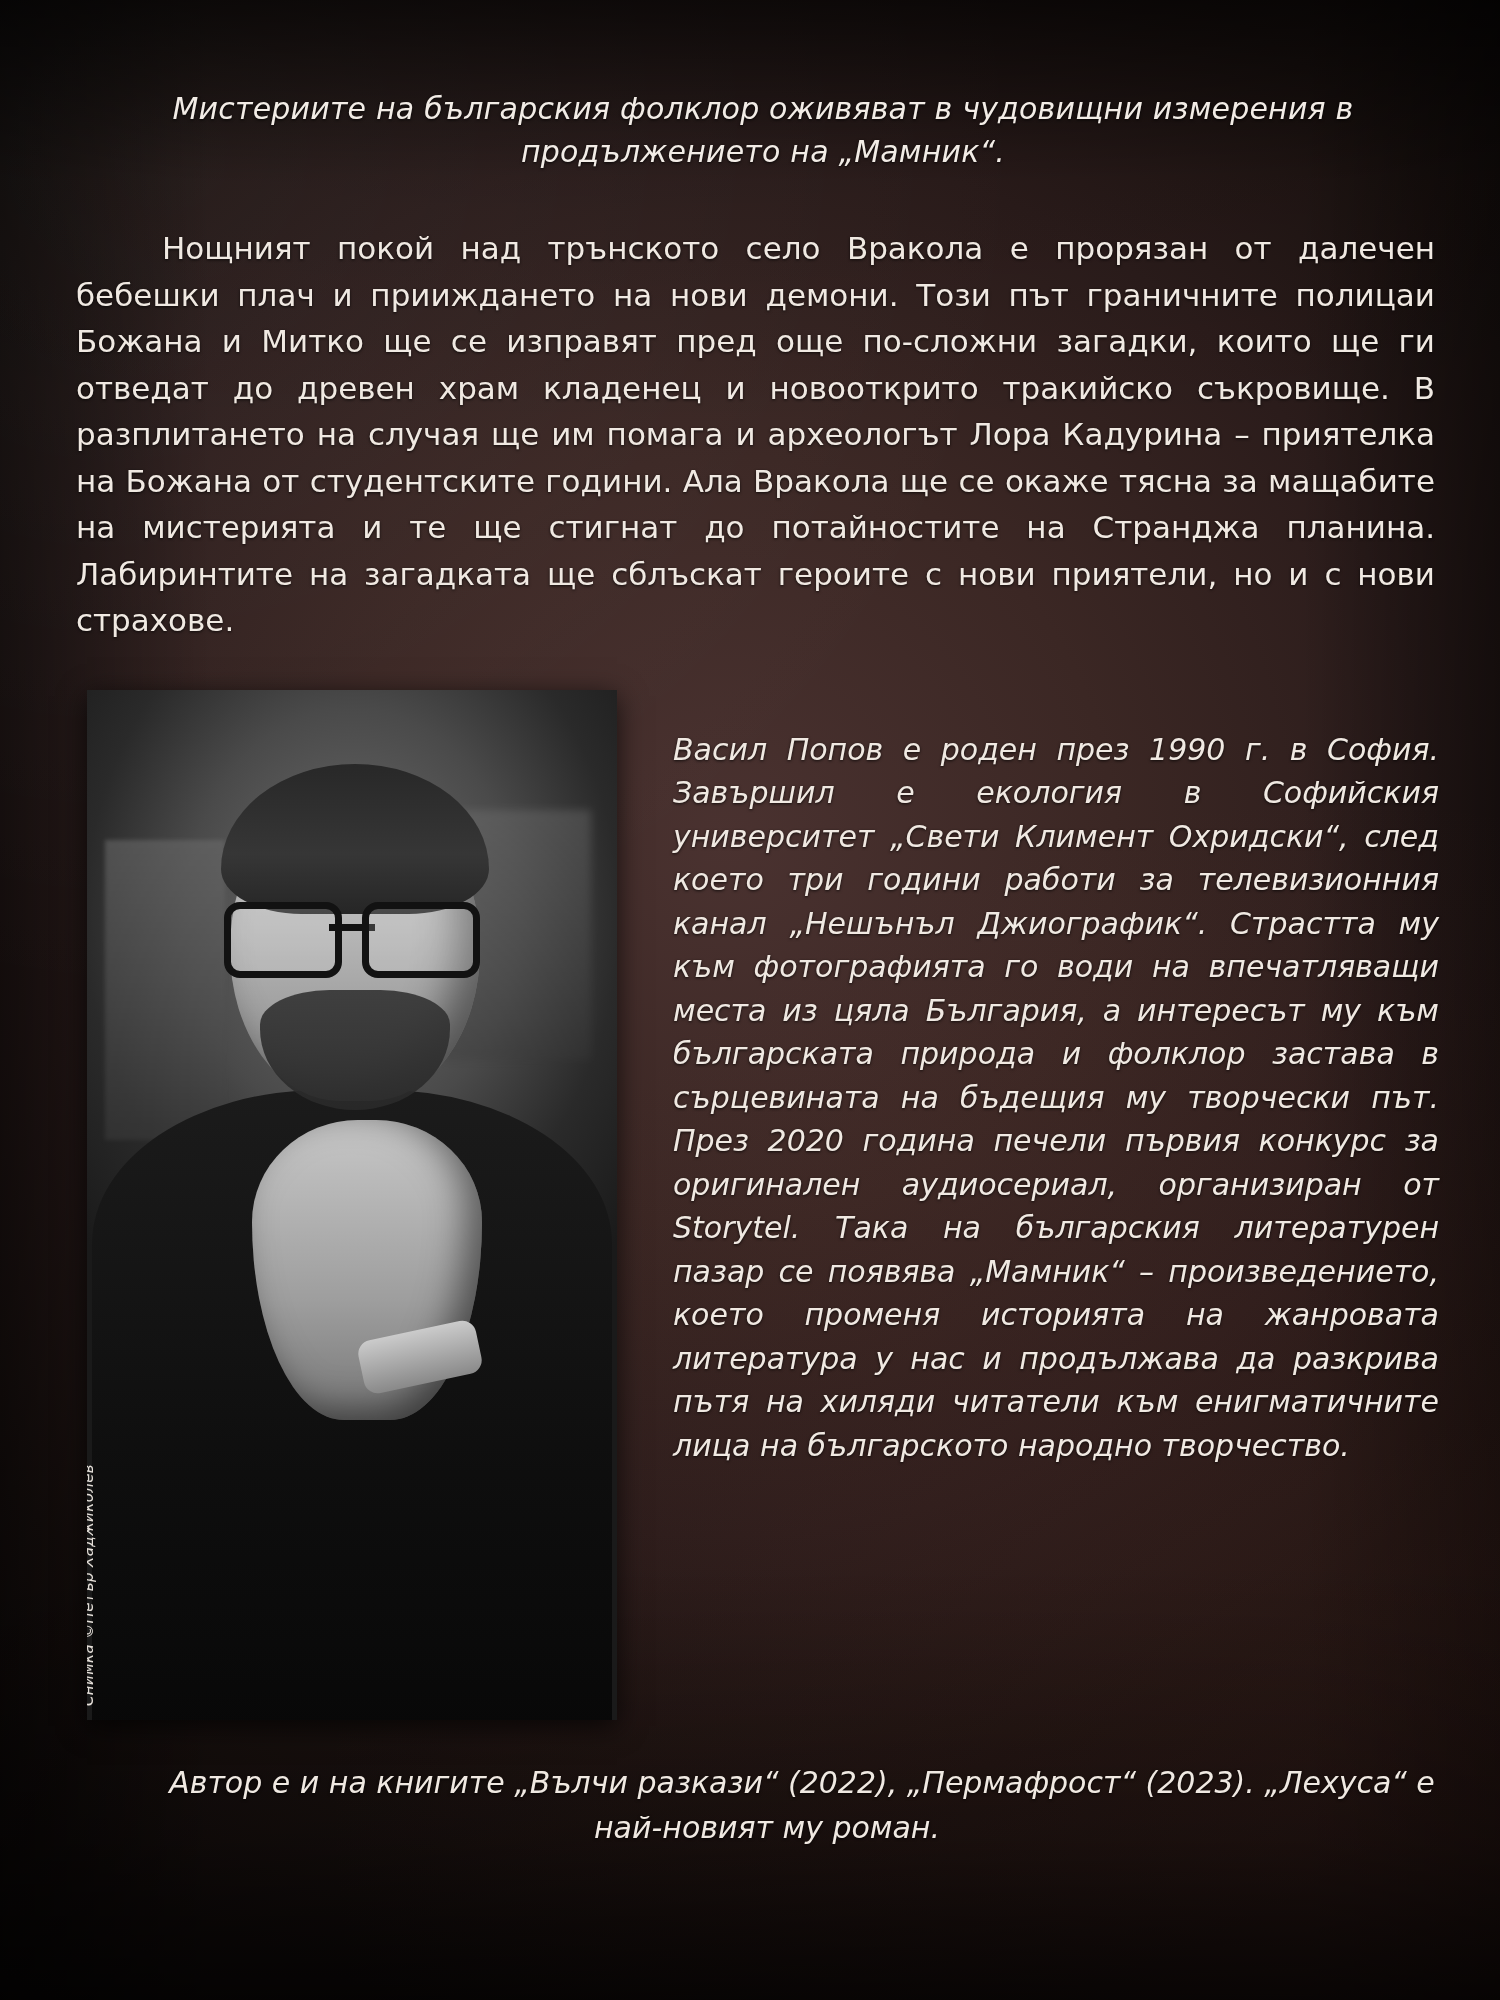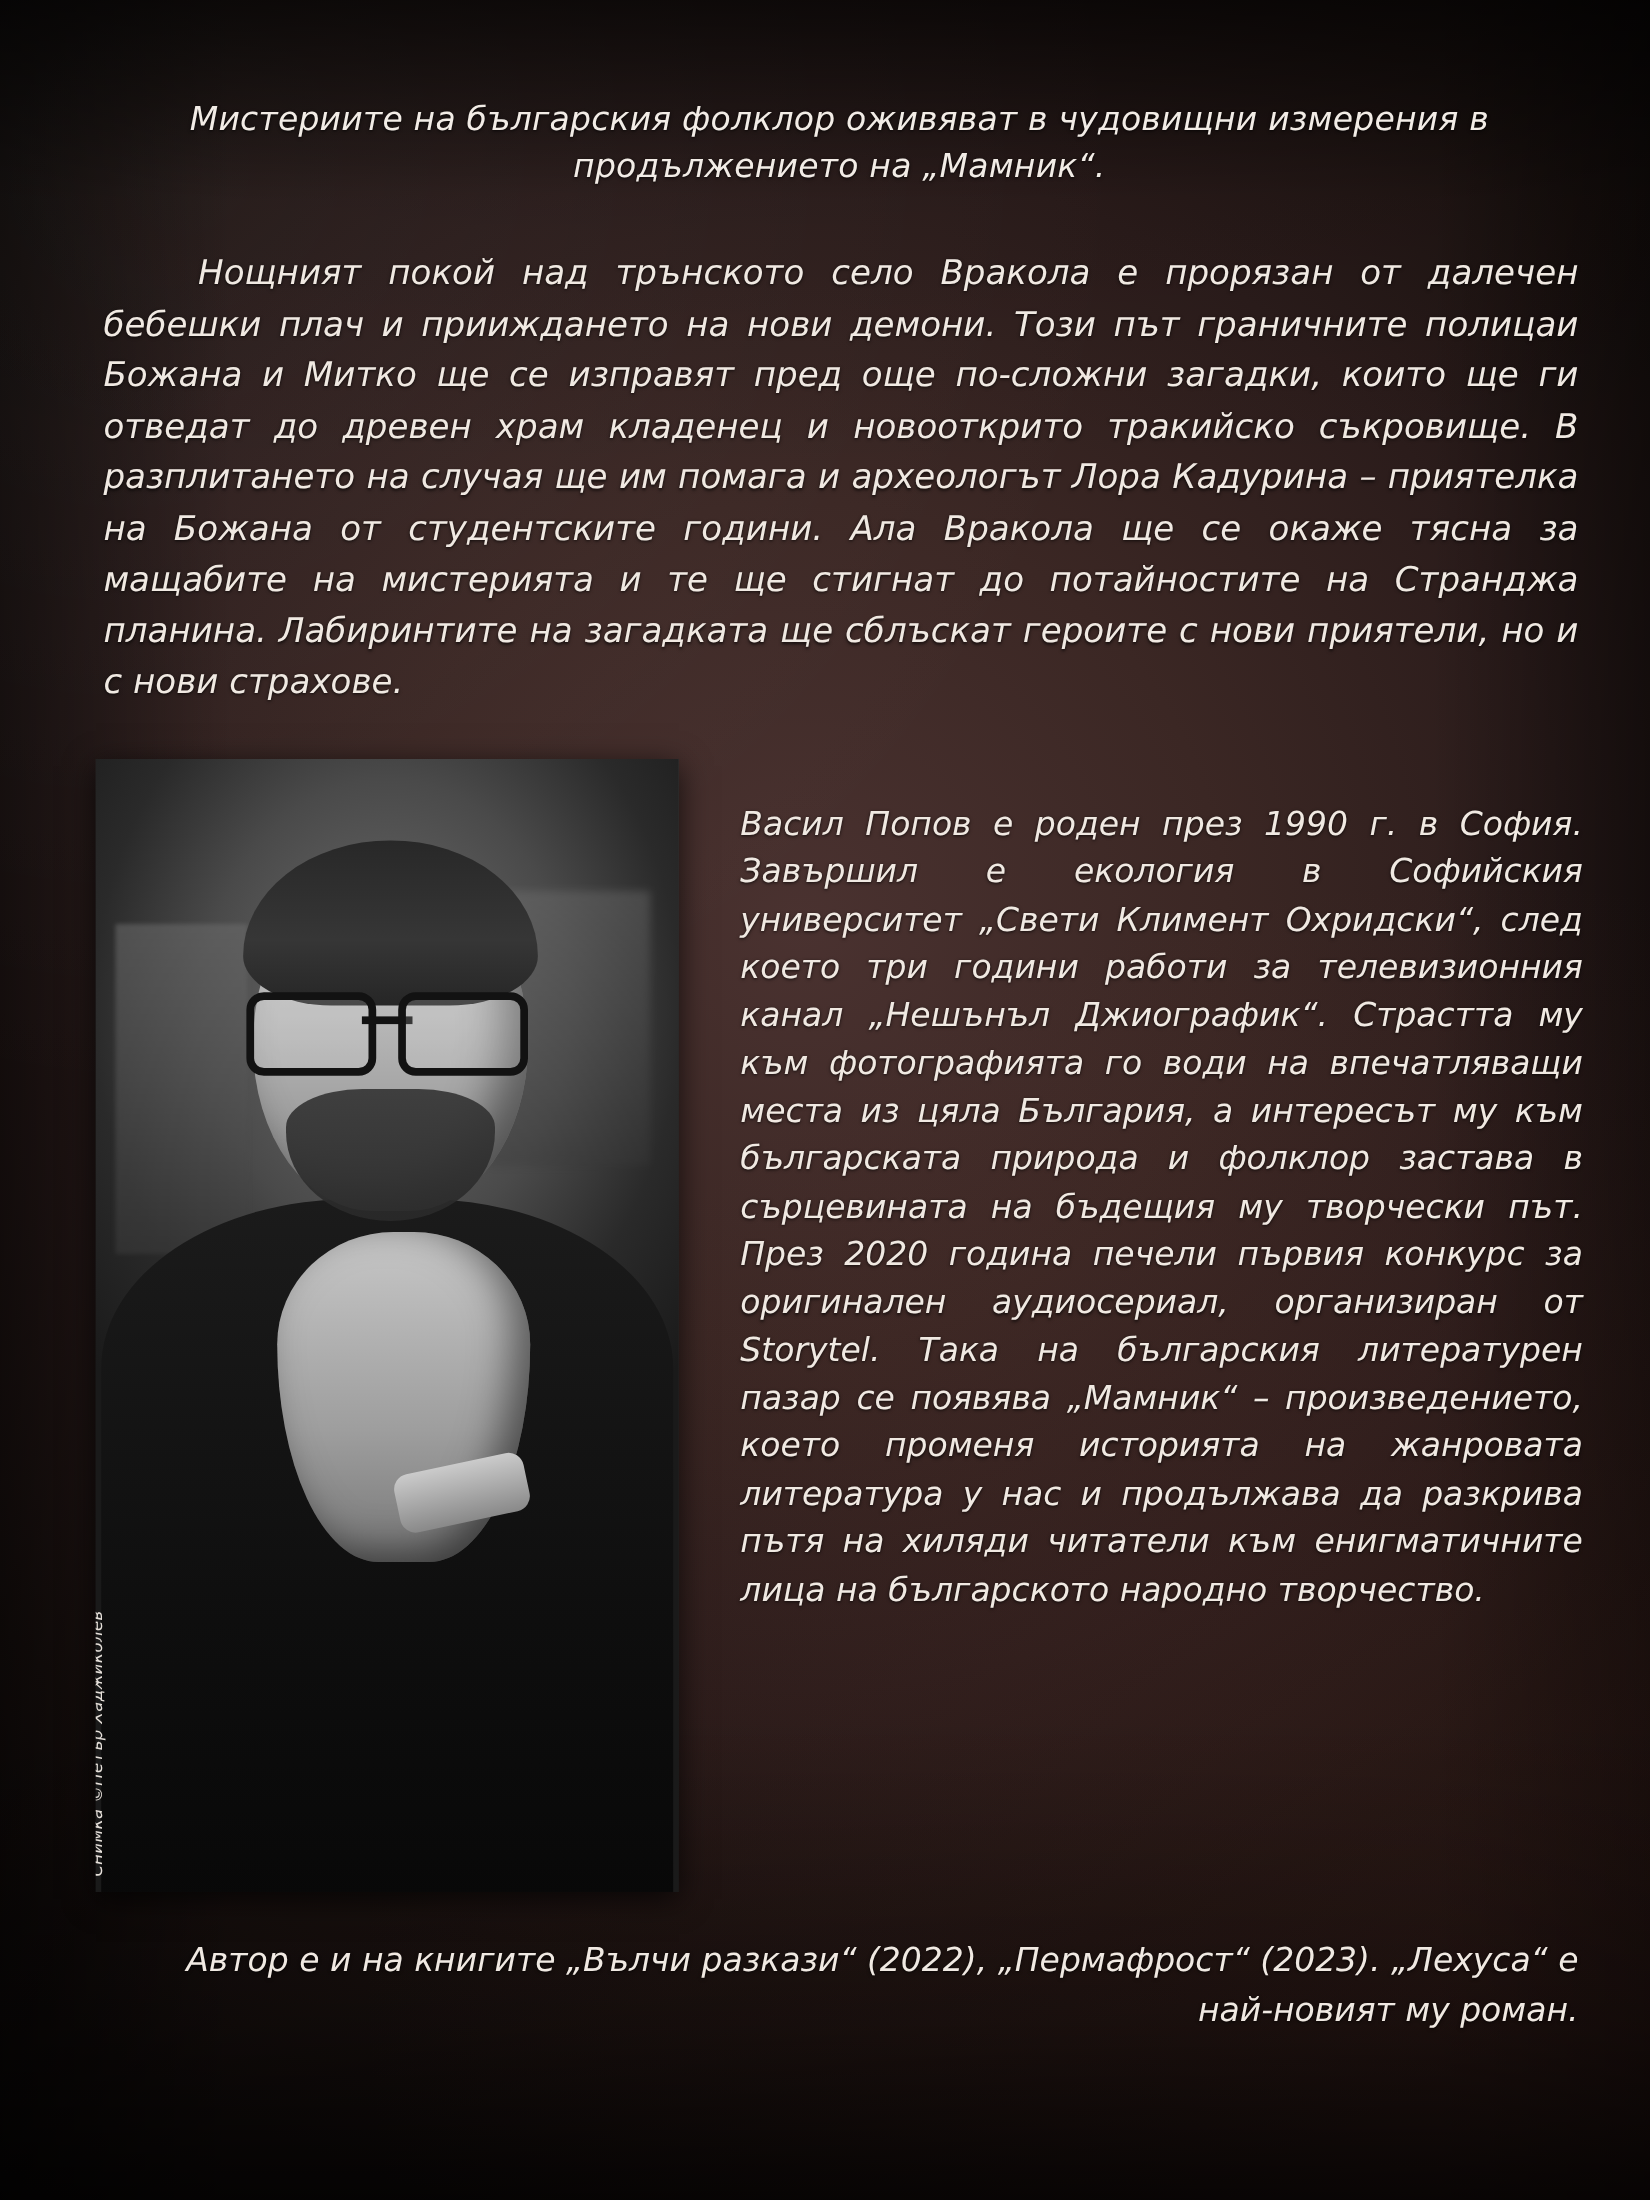--- a/index.html
+++ b/index.html
@@ -51,24 +51,23 @@
     text-align: center;
     font-style: italic;
     font-size: 30px;
     line-height: 1.42;
     letter-spacing: 0.2px;
     color: #f2ece6;
     text-shadow: 0 1px 3px rgba(0,0,0,0.8);
   }
 
   .blurb {
-    margin: 52px 18px 0 21px;
+    margin: 52px 18px 0 3px;
     text-align: justify;
     text-indent: 86px;
-    font-style: italic;
     font-size: 31px;
     line-height: 1.5;
     color: #f0e9e2;
     text-shadow: 0 1px 3px rgba(0,0,0,0.75);
   }
 
   .lower {
     display: flex;
     margin: 46px 14px 0 14px;
     gap: 34px;
@@ -226,21 +225,21 @@
     line-height: 1.45;
     color: #f0e9e2;
     text-shadow: 0 1px 3px rgba(0,0,0,0.75);
     padding-top: 8px;
     margin-left: 22px;
   }
 
   .footnote {
     margin: 40px 18px 0 26px;
     text-indent: 70px;
-    text-align: right;
+    text-align: center;
     font-style: italic;
     font-size: 30px;
     line-height: 1.5;
     color: #f0e9e2;
     text-shadow: 0 1px 3px rgba(0,0,0,0.75);
   }
 </style>
 </head>
 <body>
 

